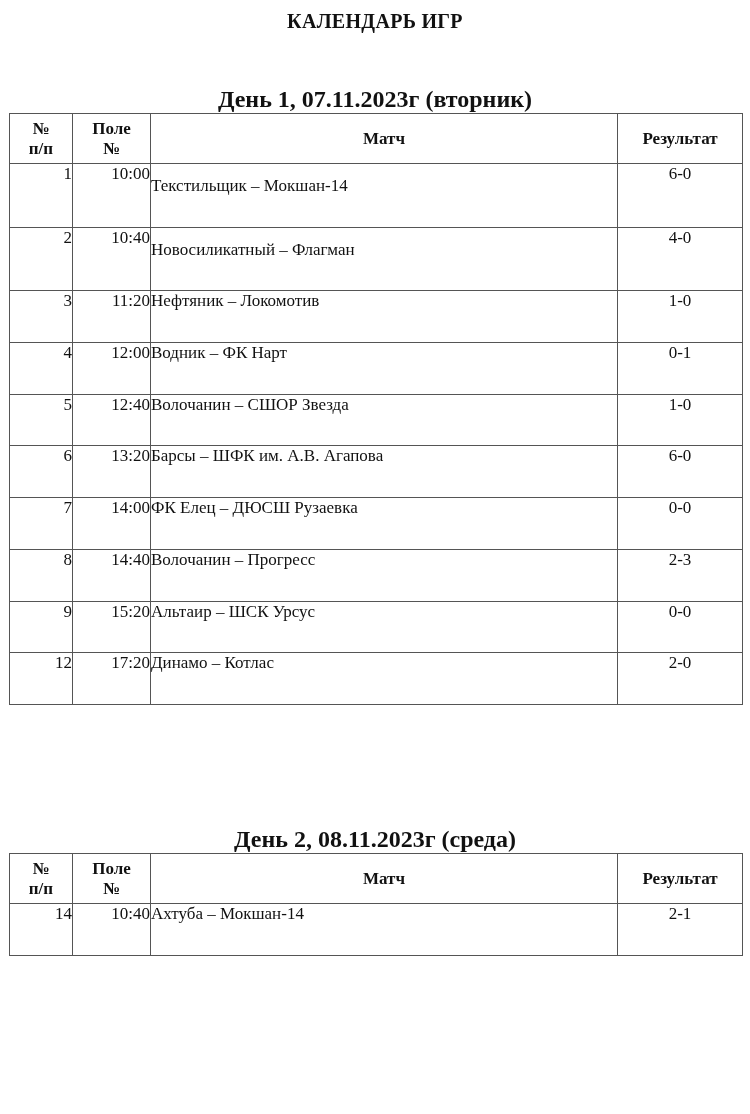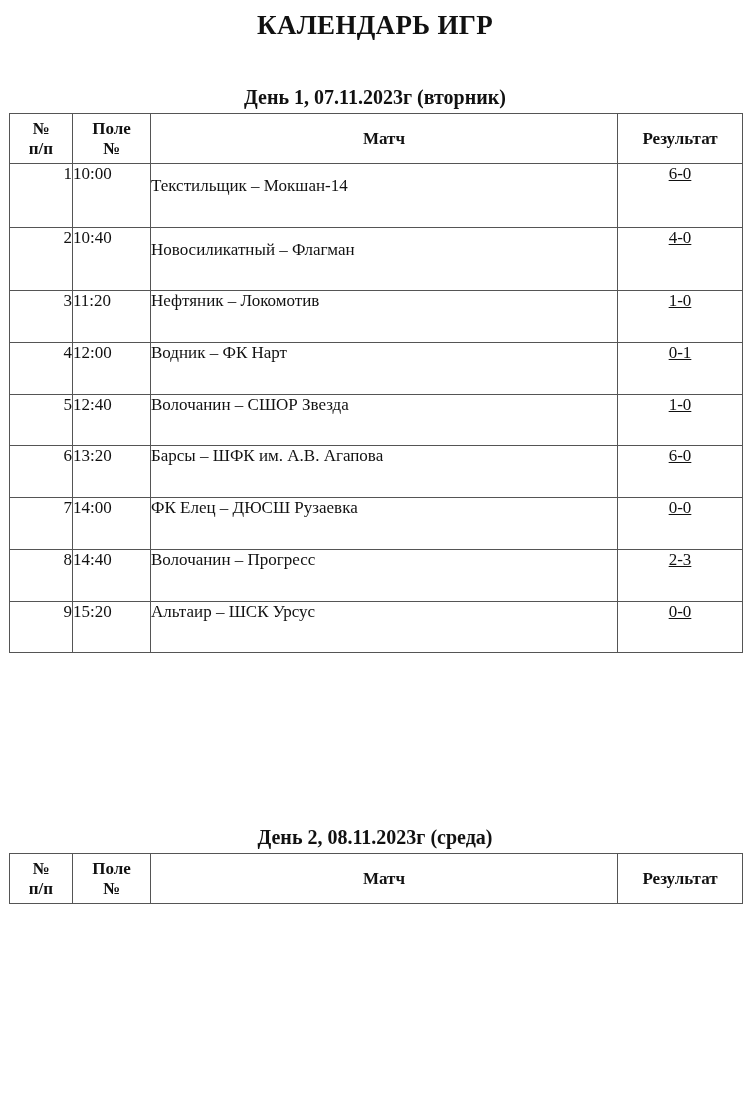--- a/index.html
+++ b/index.html
@@ -2,47 +2,47 @@
 <html><head>
 <meta charset="utf-8">
 <style>
   html, body { margin: 0; padding: 0; background: #ffffff; }
   body {
     width: 750px; height: 1114px; position: relative; overflow: hidden;
     font-family: "Liberation Serif", "DejaVu Serif", serif; color: #111;
   }
   .doc-title {
     position: absolute; top: 10px; left: 0; width: 750px; text-align: center;
-    font-weight: bold; font-size: 27px; letter-spacing: 0.3px;
+    font-weight: bold; font-size: 20px; letter-spacing: 0.3px;
   }
   .day-title {
     position: absolute; left: 0; width: 750px; text-align: center;
-    font-weight: bold; font-size: 20px;
+    font-weight: bold; font-size: 24px;
   }
   table.sched {
     position: absolute; left: 9px; width: 733px;
     border-collapse: collapse; table-layout: fixed;
   }
   table.sched td, table.sched th {
     border: 1px solid #555; padding: 0; vertical-align: top; font-size: 17px;
   }
   table.sched th {
     height: 49px; font-weight: bold; vertical-align: middle; text-align: center;
     line-height: 20px; font-size: 17px;
   }
   col.c-num { width: 63px; }
   col.c-time { width: 78px; }
   col.c-match { width: 467px; }
   col.c-res { width: 125px; }
   tr.row td { height: 50.7px; }
   td.num { text-align: right; padding-right: 9px; padding-top: 3px; }
-  td.time { text-align: left; padding-left: 6px; padding-top: 3px; }
+  td.time { text-align: right; padding-left: 6px; padding-top: 3px; }
   td.match { text-align: left; padding-left: 9px; padding-top: 4px; }
   td.match.low { padding-top: 12px; }
-  td.res { text-align: center; padding-top: 3px; text-decoration: underline; }
+  td.res { text-align: center; padding-top: 3px; }
 </style>
 </head>
 <body>
 
 <div class="doc-title">КАЛЕНДАРЬ ИГР</div>
 
 <div class="day-title" style="top:86px;">День 1, 07.11.2023г (вторник)</div>
 <table class="sched" style="top:113px;">
   <colgroup>
       <col class="c-num">
@@ -106,34 +106,46 @@
       <td class="time">14:40</td>
       <td class="match">Волочанин – Прогресс</td>
       <td class="res">2-3</td>
     </tr>
     <tr class="row">
       <td class="num">9</td>
       <td class="time">15:20</td>
       <td class="match">Альтаир – ШСК Урсус</td>
       <td class="res">0-0</td>
     </tr>
+    <tr class="row">
+      <td class="num">12</td>
+      <td class="time">17:20</td>
+      <td class="match">Динамо – Котлас</td>
+      <td class="res">2-0</td>
+    </tr>
   </tbody>
 </table>
 
 <div class="day-title" style="top:826px;">День 2, 08.11.2023г (среда)</div>
 <table class="sched" style="top:853px;">
   <colgroup>
       <col class="c-num">
       <col class="c-time">
       <col class="c-match">
       <col class="c-res">
     </colgroup>
   <thead>
     <tr>
       <th><span>№</span><br><span>п/п</span></th>
       <th><span>Поле</span><br><span>№</span></th>
       <th>Матч</th>
       <th>Результат</th>
     </tr>
   </thead>
   <tbody>
+    <tr class="row">
+      <td class="num">14</td>
+      <td class="time">10:40</td>
+      <td class="match">Ахтуба – Мокшан-14</td>
+      <td class="res">2-1</td>
+    </tr>
   </tbody>
 </table>
 
 </body></html>

